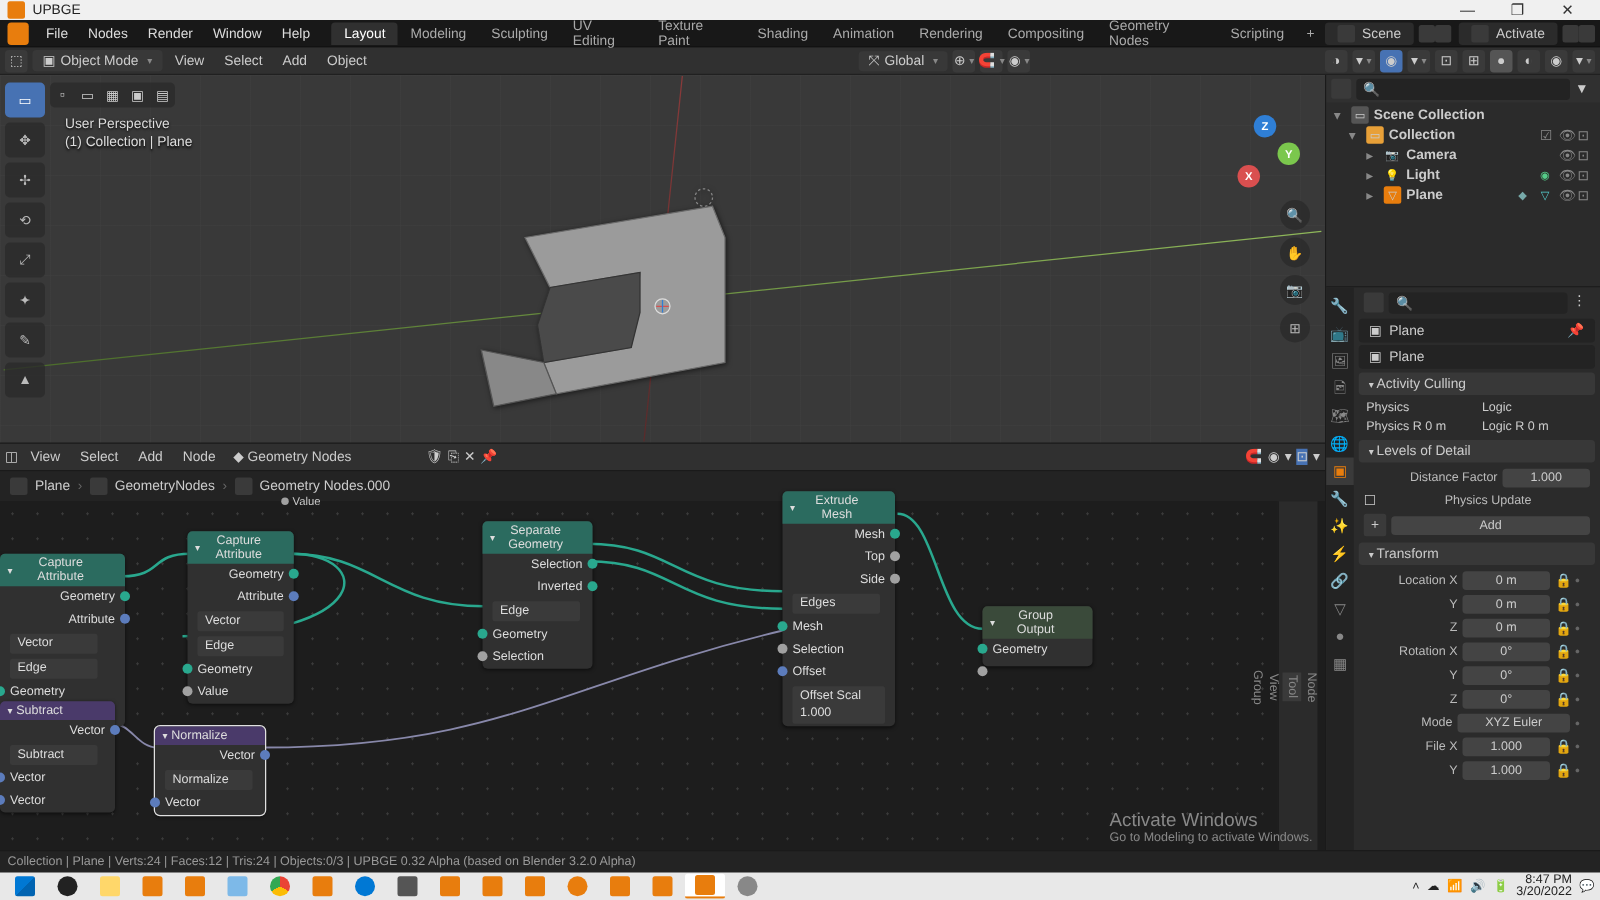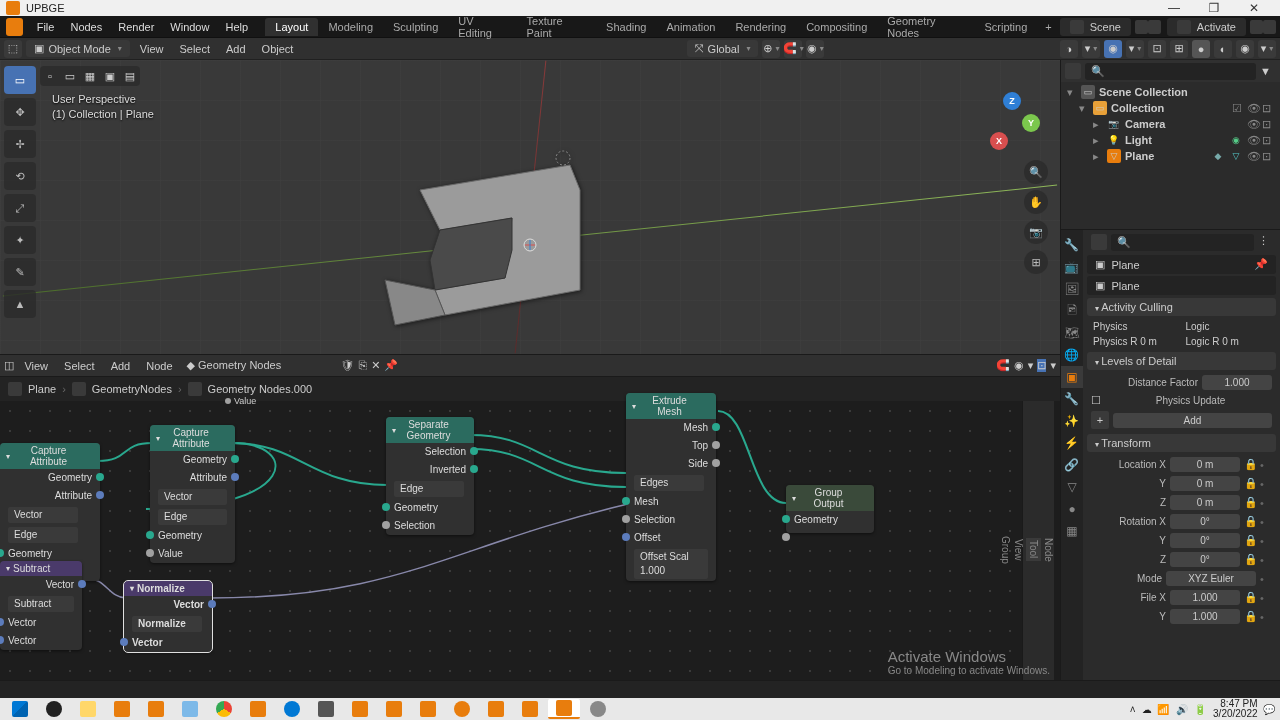--- a/index.html
+++ b/index.html
@@ -75,21 +75,21 @@
 .node.purple .hdr { background: #4a3a6a; }
 .node .row { padding: 2px 8px; position: relative; line-height: 14px; display: flex; align-items: center; justify-content: space-between; }
 .node .row.r { justify-content: flex-end; }
 .node .row.l { justify-content: flex-start; }
 .node .sock { width: 8px; height: 8px; border-radius: 50%; position: absolute; top: 4px; }
 .node .sock.out { right: -4px; background: #29a88e; }
 .node .sock.in { left: -4px; background: #29a88e; }
 .node .sock.vec { background: #5c7cbc; }
 .node .sock.val { background: #a1a1a1; }
 .node .field { background: #3a3a3a; border-radius: 2px; padding: 1px 6px; width: 70px; font-size: 10px; display: flex; justify-content: space-between; }
-.node.sel { outline: 1px solid #e0e0e0; font-weight: bold; }
+.node.sel { outline: 1px solid #e0e0e0; }
 .nodepanel { position: absolute; right: 6px; top: 46px; bottom: 0; width: 32px; background: #2b2b2b; border-left: 1px solid #1a1a1a; display: flex; flex-direction: column; align-items: center; padding-top: 4px; gap: 2px; writing-mode: vertical-rl; font-size: 10px; color: #888; }
 .nodesidepanel { position: absolute; right: 38px; top: 46px; width: 150px; background: #2b2b2b; border: 1px solid #1a1a1a; border-radius: 3px; padding: 4px; }
 .nodesidepanel .phdr { font-size: 11px; padding: 2px 6px; }
 .nodesidepanel .row2 { display: flex; align-items: center; gap: 6px; padding: 4px; }
 .nodesidepanel .toolico { width: 22px; height: 22px; background: #3a3a3a; border-radius: 3px; }
 
 
 .outliner { height: 170px; background: #2b2b2b; border-bottom: 1px solid #1a1a1a; overflow: hidden; }
 .outliner .ohdr { height: 22px; background: #303030; display: flex; align-items: center; padding: 0 4px; gap: 4px; }
 .outliner .search { flex: 1; background: #232323; border-radius: 3px; padding: 2px 6px; color: #777; }
@@ -422,21 +422,21 @@
           <div class="hdr" style="background:#3a4a3a">Group Output</div>
           <div class="row l">
               <span class="sock in"></span>
               <span>Geometry</span>
             </div>
           <div class="row l">
               <span class="sock in val"></span>
             </div>
         </div>
 
-        <div class="node purple" style="left:0; top:160px; width:82px;">
+        <div class="node purple" style="left:0; top:160px; width:92px;">
           <div class="hdr">Subtract</div>
           <div class="row r">
               <span>Vector</span>
               <span class="sock out vec"></span>
             </div>
           <div class="row">
               <span class="field chev">Subtract</span>
             </div>
           <div class="row l">
               <span class="sock in vec"></span>
@@ -645,20 +645,21 @@
     </div>
   </div>
 </div>
 
 <div class="watermark">
   <div style="font-size:15px">Activate Windows</div>
   <div style="font-size:10px">Go to Modeling to activate Windows.</div>
 </div>
 
 <div class="statusbar">
+  <div>Collection | Plane | Verts:24 | Faces:12 | Tris:24 | Objects:0/3 | UPBGE 0.32 Alpha (based on Blender 3.2.0 Alpha)</div>
 </div>
 
 <div class="taskbar">
   <div class="app">
       <div class="ai" style="background:linear-gradient(135deg,#0078d4 50%,#0063b1 50%)"></div>
     </div>
   <div class="app">
       <div class="ai" style="background:#222;border-radius:50%"></div>
     </div>
   <div class="app">

